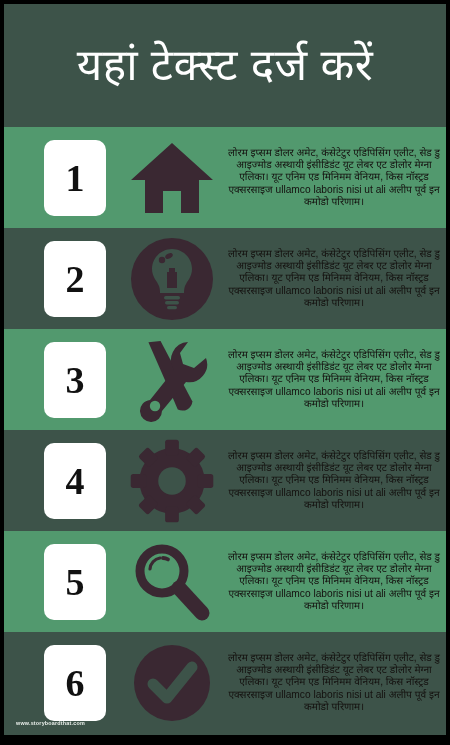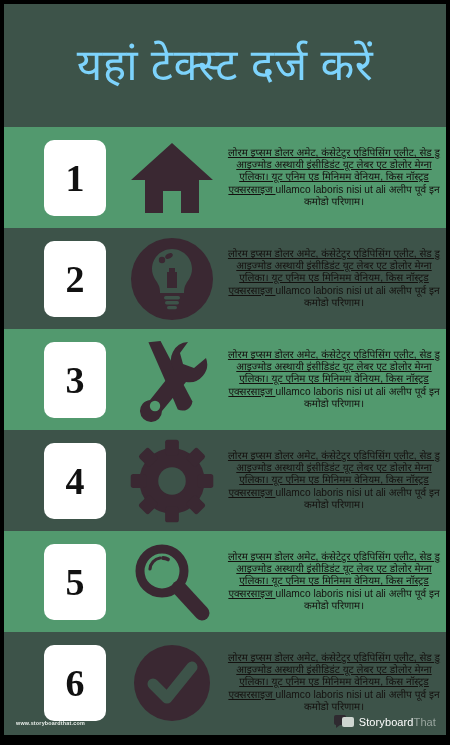--- a/index.html
+++ b/index.html
@@ -29,21 +29,21 @@
     height:123px;
     width:100%;
     background:#3d5349;
     display:flex;
     align-items:center;
     justify-content:center;
     box-sizing:border-box;
     padding:0 10px;
   }
   .title-text{
-    color:#7dd3fc;
+    color:#ffffff;
     font-family:"Liberation Sans","DejaVu Sans",sans-serif;
     font-size:44px;
     line-height:1.1;
     font-weight:400;
     letter-spacing:.5px;
     text-align:center;
     white-space:nowrap;
   }
 
   
@@ -90,21 +90,21 @@
 
   .txt-cell{
     flex:1 1 auto;
     padding:0 4px 0 6px;
     text-align:center;
     color:#14110f;
     font-family:"Liberation Sans","DejaVu Sans",sans-serif;
     font-size:10.2px;
     line-height:1.18;
   }
-  .txt-cell .lead{display:inline;text-decoration:underline;}
+  .txt-cell .lead{display:inline;}
   .txt-cell .bold{font-weight:400;}
   .txt-cell .tail{display:inline;}
 
   
   .footer{
     position:absolute;
     left:0; right:0; bottom:0;
     height:34px;
     pointer-events:none;
   }
@@ -260,25 +260,16 @@
           <path d="M24 44 L38 58 L63 27" fill="none" stroke="#3d5349" stroke-width="11" stroke-linecap="round" stroke-linejoin="round"></path>
         </svg>
       </div>
       <div class="txt-cell">
         <span class="lead">लोरम इप्सम डोलर अमेट, कंसेटेटुर एडिपिसिंग एलीट, सेड डु आइज्मोड अस्थायी इंसीडिडंट यूट लेबर एट डोलोर मेग्ना एलिका। यूट एनिम एड मिनिमम वेनियम, किस नॉस्ट्रड एक्सरसाइज </span><span class="bold">ullamco laboris nisi ut ali</span><span class="tail"> अलीप पूर्व इन कमोडो परिणाम।</span>
       </div>
     </div>
 
     <div class="footer">
       <div class="site-url">www.storyboardthat.com</div>
-      <div class="brand">
-        <span class="brand-mark">
-          <span class="bub back"></span>
-          <span class="bub front"></span>
-        </span>
-        <span class="brand-txt">
-          <span class="b1">Storyboard</span><span class="b2">That</span>
-        </span>
-      </div>
     </div>
 
   </div>
 </div>
 
 </body></html>

